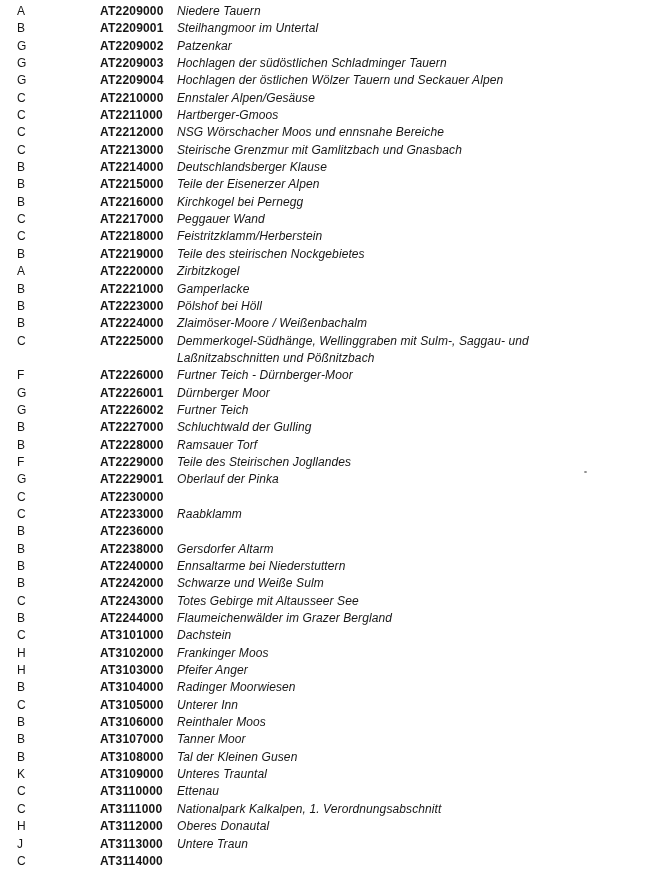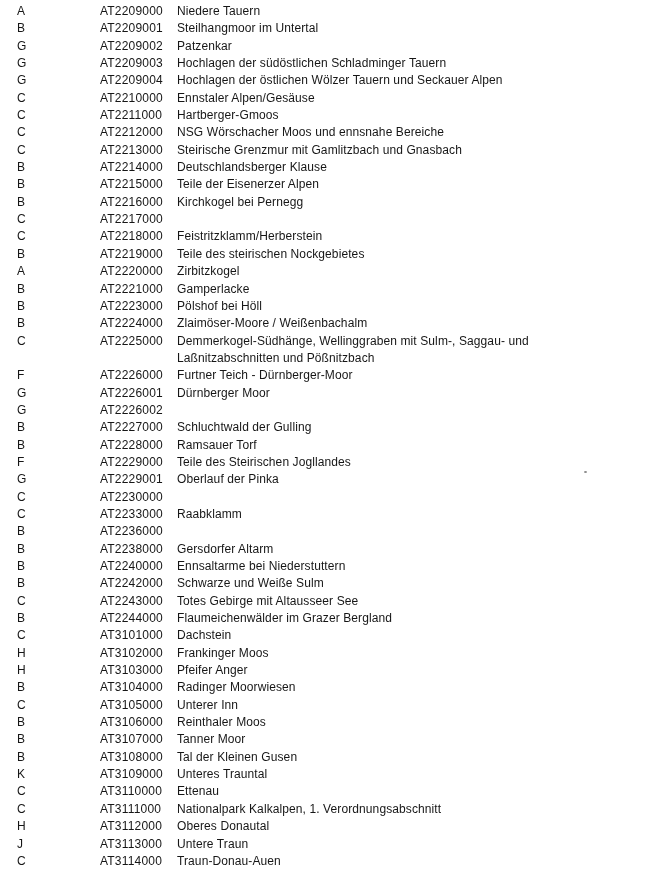--- a/index.html
+++ b/index.html
@@ -33,24 +33,26 @@
     line-height: 17.35px;
   }
   .cell {
     display: block;
   }
   .cell.letter {
     padding-left: 17px;
   }
   .cell.code {
     letter-spacing: 0.2px;
+    font-weight: bold;
   }
   .cell.name {
     white-space: pre-line;
     letter-spacing: 0.1px;
+    font-style: italic;
   }
   .row.italic .cell.name {
   }
   .speck {
     position: absolute;
     left: 584px;
     top: 471px;
     width: 3px;
     height: 2px;
     background: #8a8a8a;
@@ -130,20 +132,21 @@
 
   <div class="row">
     <span class="cell letter">B</span>
     <span class="cell code">AT2216000</span>
     <span class="cell name">Kirchkogel bei Pernegg</span>
   </div>
 
   <div class="row">
     <span class="cell letter">C</span>
     <span class="cell code">AT2217000</span>
+    <span class="cell name">Peggauer Wand</span>
   </div>
 
   <div class="row">
     <span class="cell letter">C</span>
     <span class="cell code">AT2218000</span>
     <span class="cell name">Feistritzklamm/Herberstein</span>
   </div>
 
   <div class="row">
     <span class="cell letter">B</span>
@@ -190,20 +193,21 @@
 
   <div class="row">
     <span class="cell letter">G</span>
     <span class="cell code">AT2226001</span>
     <span class="cell name">Dürnberger Moor</span>
   </div>
 
   <div class="row">
     <span class="cell letter">G</span>
     <span class="cell code">AT2226002</span>
+    <span class="cell name">Furtner Teich</span>
   </div>
 
   <div class="row">
     <span class="cell letter">B</span>
     <span class="cell code">AT2227000</span>
     <span class="cell name">Schluchtwald der Gulling</span>
   </div>
 
   <div class="row">
     <span class="cell letter">B</span>
@@ -343,17 +347,16 @@
 
   <div class="row">
     <span class="cell letter">J</span>
     <span class="cell code">AT3113000</span>
     <span class="cell name">Untere Traun</span>
   </div>
 
   <div class="row">
     <span class="cell letter">C</span>
     <span class="cell code">AT3114000</span>
-    <span class="cell name">Traun-Donau-Auen</span>
   </div>
 </div>
   <div class="speck"></div>
 </div>
 
 </body></html>

